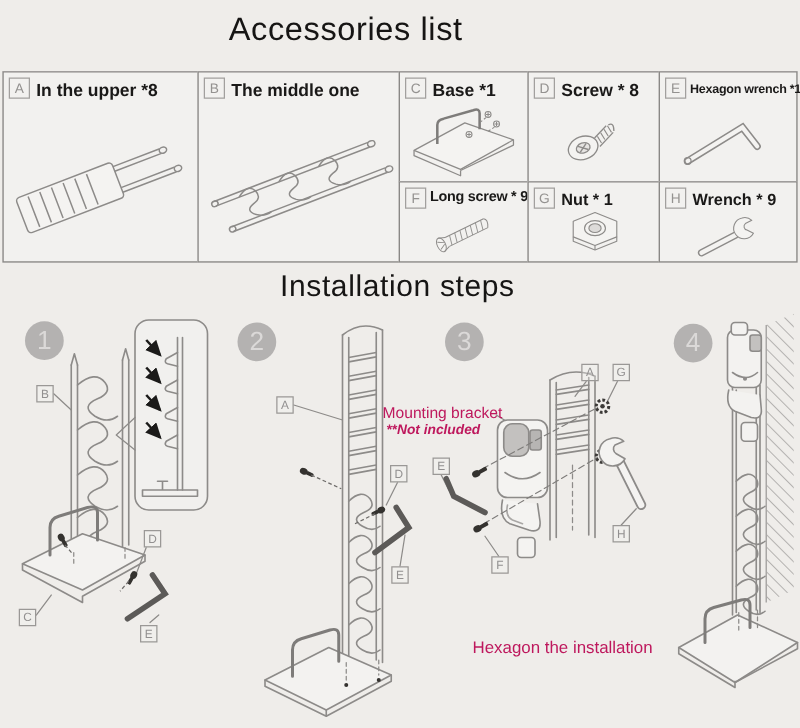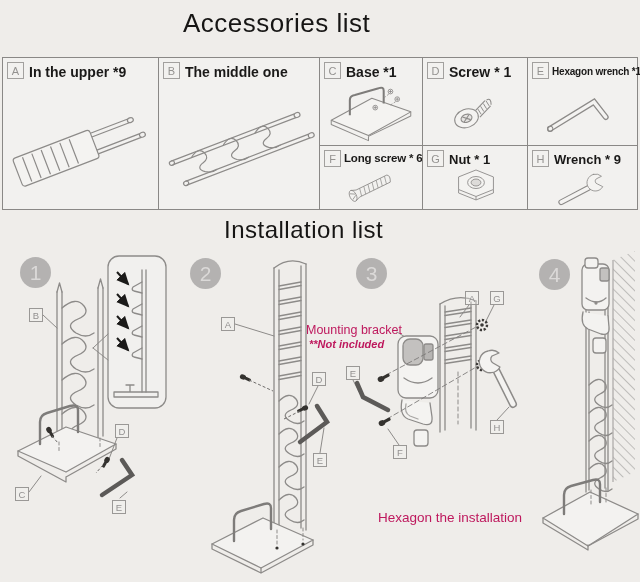--- a/index.html
+++ b/index.html
@@ -17,27 +17,27 @@
            font-size:21px;line-height:31px;text-align:center;}
   .caption{position:absolute;white-space:nowrap;color:#be185d;}
   svg{position:absolute;overflow:visible;}
 </style>
 </head>
 <body>
 
 <div id="app">
 
   <div class="abs title" style="left:183px;top:8px;">Accessories list</div>
-  <div class="abs title" style="left:224px;top:216px;font-size:24px;">Installation list</div>
+  <div class="abs title" style="left:224px;top:216px;font-size:24px;">Installation steps</div>
 
   <div class="abs" style="left:2px;top:57px;width:636px;height:153px;border:1px solid #7e7c7a;box-sizing:border-box;"></div>
 
   <div class="cell" style="left:2px;top:57px;width:157px;height:153px;">
     <div class="tagbox" style="left:4px;top:4px;">A</div>
-    <div class="celllabel" style="font-size:14px;">In the upper *9</div>
+    <div class="celllabel" style="font-size:14px;">In the upper *8</div>
     <svg style="left:2px;top:28px;" width="150" height="120" viewBox="0 0 150 120">
       <g transform="rotate(-21 75 62)" stroke="#8d8b89" stroke-width="1.2" fill="none" stroke-linejoin="round">
         <rect x="8" y="48" width="82" height="30" rx="3" fill="#f4f3f1"></rect>
         <path d="M18,50 v26 M28,50 v26 M38,50 v26 M48,50 v26 M58,50 v26 M68,50 v26"></path>
         <path d="M90,52 h40 M90,56 h40 M90,70 h46 M90,74 h46"></path>
         <ellipse cx="132" cy="54" rx="3" ry="2.4"></ellipse>
         <ellipse cx="138" cy="72" rx="3" ry="2.4"></ellipse>
       </g>
     </svg>
   </div>
@@ -78,21 +78,21 @@
           <circle cx="60" cy="35" r="2.8" fill="#f4f3f1"></circle>
             <path d="M58,35 h4 M60,33 v4"></path>
           <path d="M76,19 l-5,4 M84,28 l-6,4" stroke-dasharray="2.5 2"></path>
         </g>
       </g>
     </svg>
   </div>
 
   <div class="cell" style="left:422px;top:57px;width:106px;height:89px;">
     <div class="tagbox" style="left:4px;top:4px;">D</div>
-    <div class="celllabel" style="font-size:14px;">Screw * 1</div>
+    <div class="celllabel" style="font-size:14px;">Screw * 8</div>
     <svg style="left:12px;top:22px;" width="78" height="62" viewBox="0 0 90 66">
       <g transform="rotate(-20 45 33)" stroke="#8d8b89" stroke-width="1.2" fill="#f4f3f1" stroke-linejoin="round">
         <ellipse cx="34" cy="38" rx="14" ry="10.5"></ellipse>
         <ellipse cx="34" cy="38" rx="6.5" ry="4.6" fill="#e6e4e2"></ellipse>
         <path d="M30,35 l8,6 M38,35 l-8,6" fill="none" stroke-width="1.3"></path>
         <path d="M47,33 l14,-7 M49,42 l16,-8" fill="none"></path>
         <path d="M50,32.5 l1.5,7 M54,30.5 l1.5,7 M58,28.5 l1.5,7 M62,26.5 l1.5,7" fill="none" stroke-width="1"></path>
         <path d="M63,26 q6,-1 3,7" fill="none"></path>
       </g>
     </svg>
@@ -105,21 +105,21 @@
       <g fill="none" stroke-linecap="round">
         <polyline points="16,58 68,26 82,44" stroke="#8d8b89" stroke-width="7"></polyline>
         <polyline points="16,58 68,26 82,44" stroke="#f4f3f1" stroke-width="4"></polyline>
         <circle cx="16" cy="58" r="3.2" stroke="#8d8b89" stroke-width="1.2"></circle>
       </g>
     </svg>
   </div>
 
   <div class="cell" style="left:319px;top:145px;width:104px;height:65px;">
     <div class="tagbox" style="left:4px;top:4px;">F</div>
-    <div class="celllabel" style="font-size:11.5px;left:24px;letter-spacing:-0.2px;">Long screw * 6</div>
+    <div class="celllabel" style="font-size:11.5px;left:24px;letter-spacing:-0.2px;">Long screw * 9</div>
     <svg style="left:10px;top:17px;" width="84" height="46" viewBox="0 0 100 70">
       <g transform="rotate(-26 50 36)" stroke="#8d8b89" stroke-width="1.2" fill="#f4f3f1" stroke-linejoin="round">
         <ellipse cx="18" cy="36" rx="5" ry="9"></ellipse>
         <path d="M18,27 l8,3 M18,45 l8,-3" fill="none"></path>
         <path d="M26,30 H78 M26,42 H78" fill="none"></path>
         <path d="M32,30 l-2.5,12 M39,30 l-2.5,12 M46,30 l-2.5,12 M53,30 l-2.5,12 M60,30 l-2.5,12 M67,30 l-2.5,12 M74,30 l-2.5,12" fill="none" stroke-width="1"></path>
         <path d="M78,30 q5,3 0,12" fill="none"></path>
         <path d="M15,31 l7,4 M15,41 l7,-4" fill="none" stroke-width="1.1"></path>
       </g>
     </svg>

